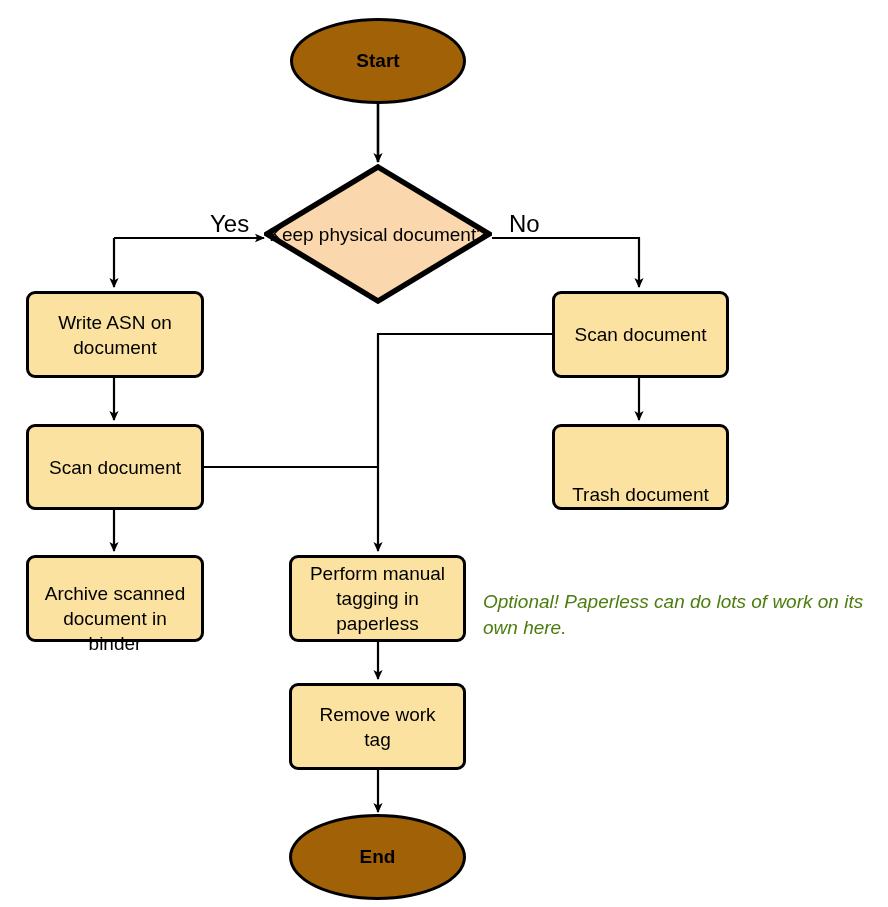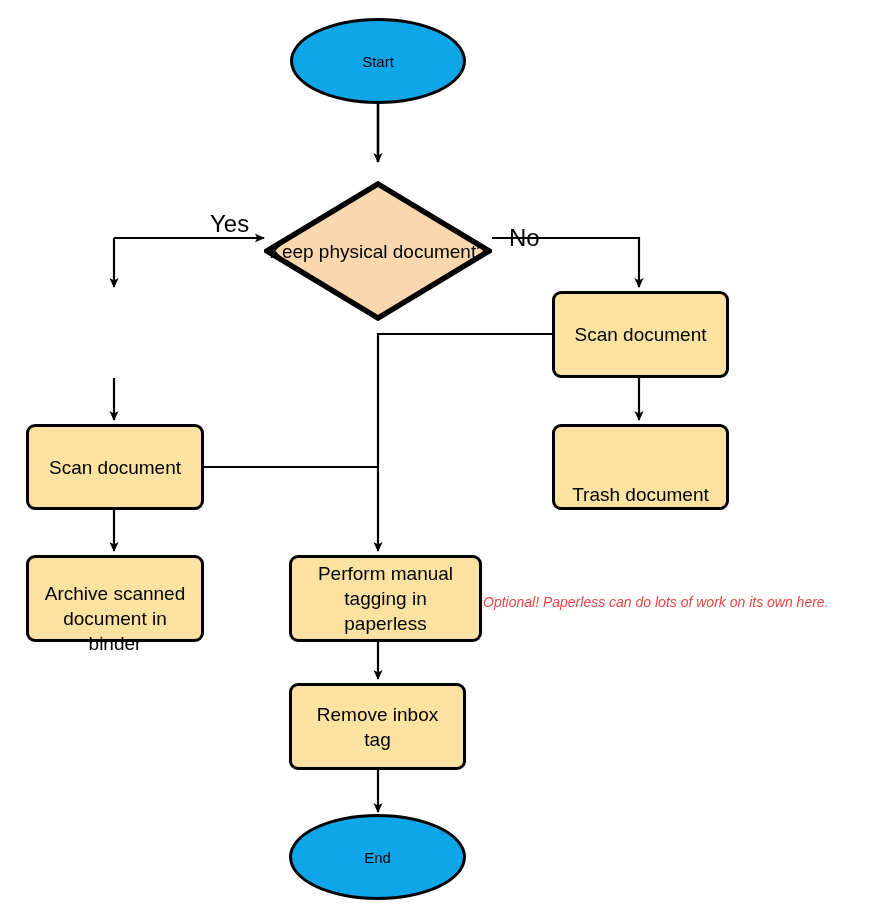--- a/index.html
+++ b/index.html
@@ -2,25 +2,25 @@
 <html><head>
 <meta charset="utf-8">
 <title>Flowchart</title>
 <style>
   html,body{margin:0;padding:0;background:#ffffff;}
   body{font-family:"Liberation Sans",sans-serif;}
   #stage{position:relative;width:888px;height:907px;background:#fff;overflow:hidden;}
   #wires{position:absolute;left:0;top:0;width:888px;height:907px;}
   .node{position:absolute;box-sizing:border-box;display:flex;align-items:center;justify-content:center;text-align:center;color:#000;}
   .proc{background:#FCE2A0;border:3px solid #000;border-radius:9px;font-size:19px;line-height:25px;}
-  .term{background:#0ea5e9;border:3.5px solid #000;border-radius:50%;font-size:15px;}
+  .term{background:#a16207;border:3.5px solid #000;border-radius:50%;font-size:19px;font-weight:bold;}
   .diamond-wrap{position:absolute;}
   .diamond-wrap .dtext{position:absolute;left:0;top:0;width:100%;height:100%;display:flex;align-items:center;justify-content:center;text-align:center;font-size:19px;line-height:25px;color:#000;}
   .edge-label{position:absolute;font-size:24px;color:#000;white-space:nowrap;}
-  .note{position:absolute;font-style:italic;font-size:14px;line-height:26px;color:#ef4444;width:404px;}
+  .note{position:absolute;font-style:italic;font-size:19px;line-height:26px;color:#4d7c0f;width:404px;}
 </style>
 </head>
 <body>
 
 <div id="stage">
 
   <svg id="wires" viewBox="0 0 888 907">
     <defs>
       <marker id="ah" markerWidth="12" markerHeight="12" refX="9" refY="5" orient="auto" markerUnits="userSpaceOnUse">
         <path d="M0,0.4 L10,5 L0,9.6 L2.4,5 Z" fill="#000"></path>
@@ -49,53 +49,56 @@
 
     <path d="M378,642 L378,679" stroke="#000" stroke-width="2.2" fill="none" marker-end="url(#ah)"></path>
 
     <path d="M378,770 L378,812" stroke="#000" stroke-width="2.2" fill="none" marker-end="url(#ah)"></path>
   </svg>
 
   <div class="node term" style="left:290px;top:18px;width:176px;height:86px;">
     <span>Start</span>
   </div>
 
-  <div class="diamond-wrap" style="left:264px;top:181px;width:228px;height:140px;">
+  <div class="diamond-wrap" style="left:264px;top:164px;width:228px;height:140px;">
     <svg width="228" height="140" viewBox="0 0 228 140">
       <polygon points="114,3 225,70 114,137 3,70" fill="#FAD7AC" stroke="#000" stroke-width="5.5" stroke-linejoin="miter"></polygon>
     </svg>
     <div class="dtext">Keep physical document?</div>
   </div>
 
   <div class="edge-label" style="left:210px;top:210px;">Yes</div>
-  <div class="edge-label" style="left:509px;top:224px;">No</div>
+  <div class="edge-label" style="left:509px;top:210px;">No</div>
 
+  <div class="node proc" style="left:26px;top:291px;width:178px;height:87px;">
+    <span style="display:block;max-width:150px;">Write ASN on document</span>
+  </div>
 
   <div class="node proc" style="left:26px;top:424px;width:178px;height:86px;">
     <span>Scan document</span>
   </div>
 
   <div class="node proc" style="left:26px;top:555px;width:178px;height:87px;">
     <span style="display:block;max-width:160px;margin-top:40px;">Archive scanned document in binder</span>
   </div>
 
   <div class="node proc" style="left:552px;top:291px;width:177px;height:87px;">
     <span>Scan document</span>
   </div>
 
   <div class="node proc" style="left:552px;top:424px;width:177px;height:86px;align-items:flex-end;">
     <span>Trash document</span>
   </div>
 
-  <div class="node proc" style="left:289px;top:555px;width:193px;height:87px;">
+  <div class="node proc" style="left:289px;top:555px;width:177px;height:87px;">
     <span style="display:block;max-width:150px;">Perform manual tagging in paperless</span>
   </div>
 
   <div class="node proc" style="left:289px;top:683px;width:177px;height:87px;">
-    <span style="display:block;max-width:140px;">Remove inbox tag</span>
+    <span style="display:block;max-width:140px;">Remove work tag</span>
   </div>
 
   <div class="node term" style="left:289px;top:814px;width:177px;height:86px;">
     <span>End</span>
   </div>
 
   <div class="note" style="left:483px;top:589px;">Optional! Paperless can do lots of work on its own here.</div>
 
 </div>
 

